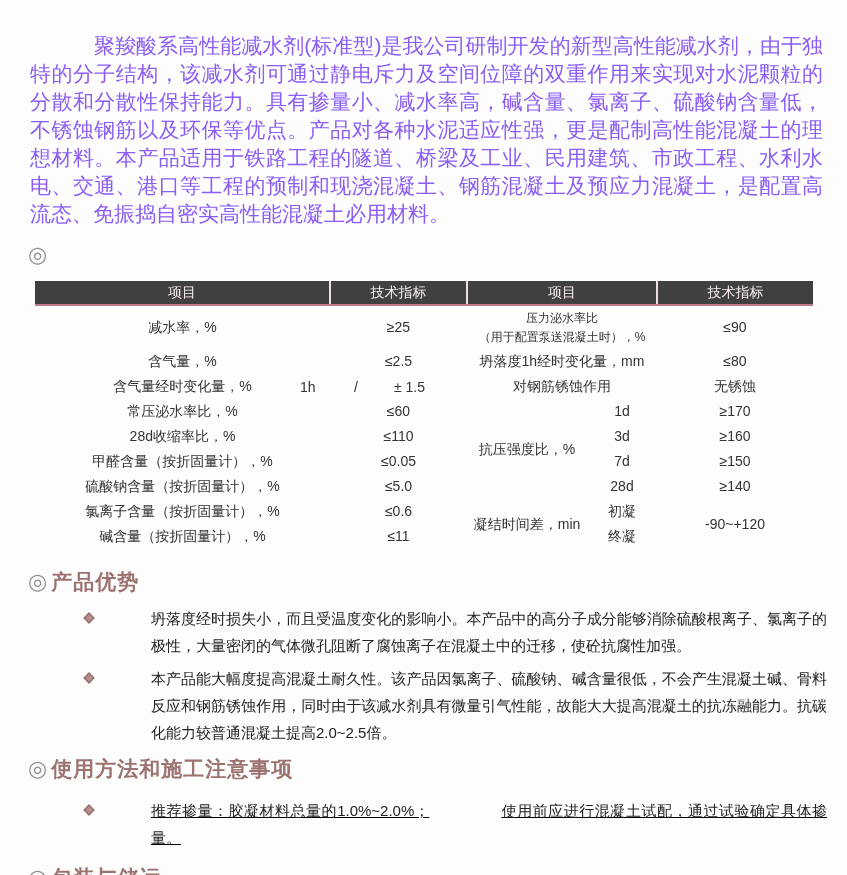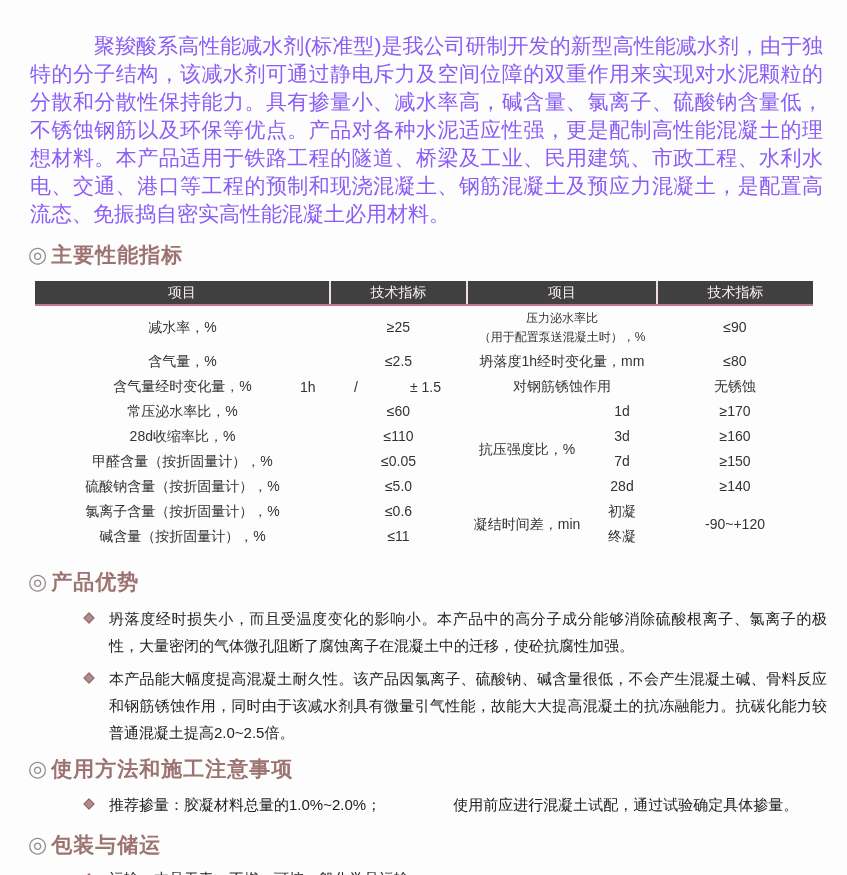--- a/index.html
+++ b/index.html
@@ -66,59 +66,59 @@
   }
   table.perf tr.r1 td { height: 44px; }
   .cell-sub { font-size: 12px; }
   .split-cell { position: relative; }
   .split-cell span {
     position: absolute; top: 50%; transform: translateY(-50%);
     white-space: nowrap;
   }
   .split-cell .s-a { left: -30px; }
   .split-cell .s-b { left: 24px; }
-  .split-cell .s-c { left: 80px; }
+  .split-cell .s-c { left: 64px; }
 
   
   .bullet {
     display: flex;
     align-items: flex-start;
     margin: 0 20px 6px 85px;
+    gap: 42px;
   }
   .diamond {
     flex: none;
     width: 8px; height: 8px;
     background: #b38b8e;
     border: 1px solid #8d6466;
     transform: rotate(45deg);
     margin: 9px 16px 0 0;
   }
   .btext {
     font-size: 15px;
     line-height: 27px;
     color: #222;
     text-align: justify;
   }
   .advs { margin-top: 10px; }
-  .usage-row { margin-top: 9px; }
+  .usage-row { margin-top: 15px; text-decoration: underline; }
   .usage-note { margin-left: 72px; }
   .pack { margin-top: 8px; }
   .pack .bullet { margin-bottom: 7px; }
   .pack .btext { line-height: 26px; }
 </style>
 </head>
 <body>
 
 <div class="page">
 
   <p class="intro">聚羧酸系高性能减水剂(标准型)是我公司研制开发的新型高性能减水剂，由于独特的分子结构，该减水剂可通过静电斥力及空间位障的双重作用来实现对水泥颗粒的分散和分散性保持能力。具有掺量小、减水率高，碱含量、氯离子、硫酸钠含量低，不锈蚀钢筋以及环保等优点。产品对各种水泥适应性强，更是配制高性能混凝土的理想材料。本产品适用于铁路工程的隧道、桥梁及工业、民用建筑、市政工程、水利水电、交通、港口等工程的预制和现浇混凝土、钢筋混凝土及预应力混凝土，是配置高流态、免振捣自密实高性能混凝土必用材料。</p>
 
   <h2 class="sec-title">
     <span class="marker">◎</span>
-    <span>主要性能指标</span>
   </h2>
 
   <table class="perf">
     <colgroup>
       <col style="width:295px">
         <col style="width:137px">
         <col style="width:120px">
         <col style="width:70px">
         <col style="width:156px">
     </colgroup>

